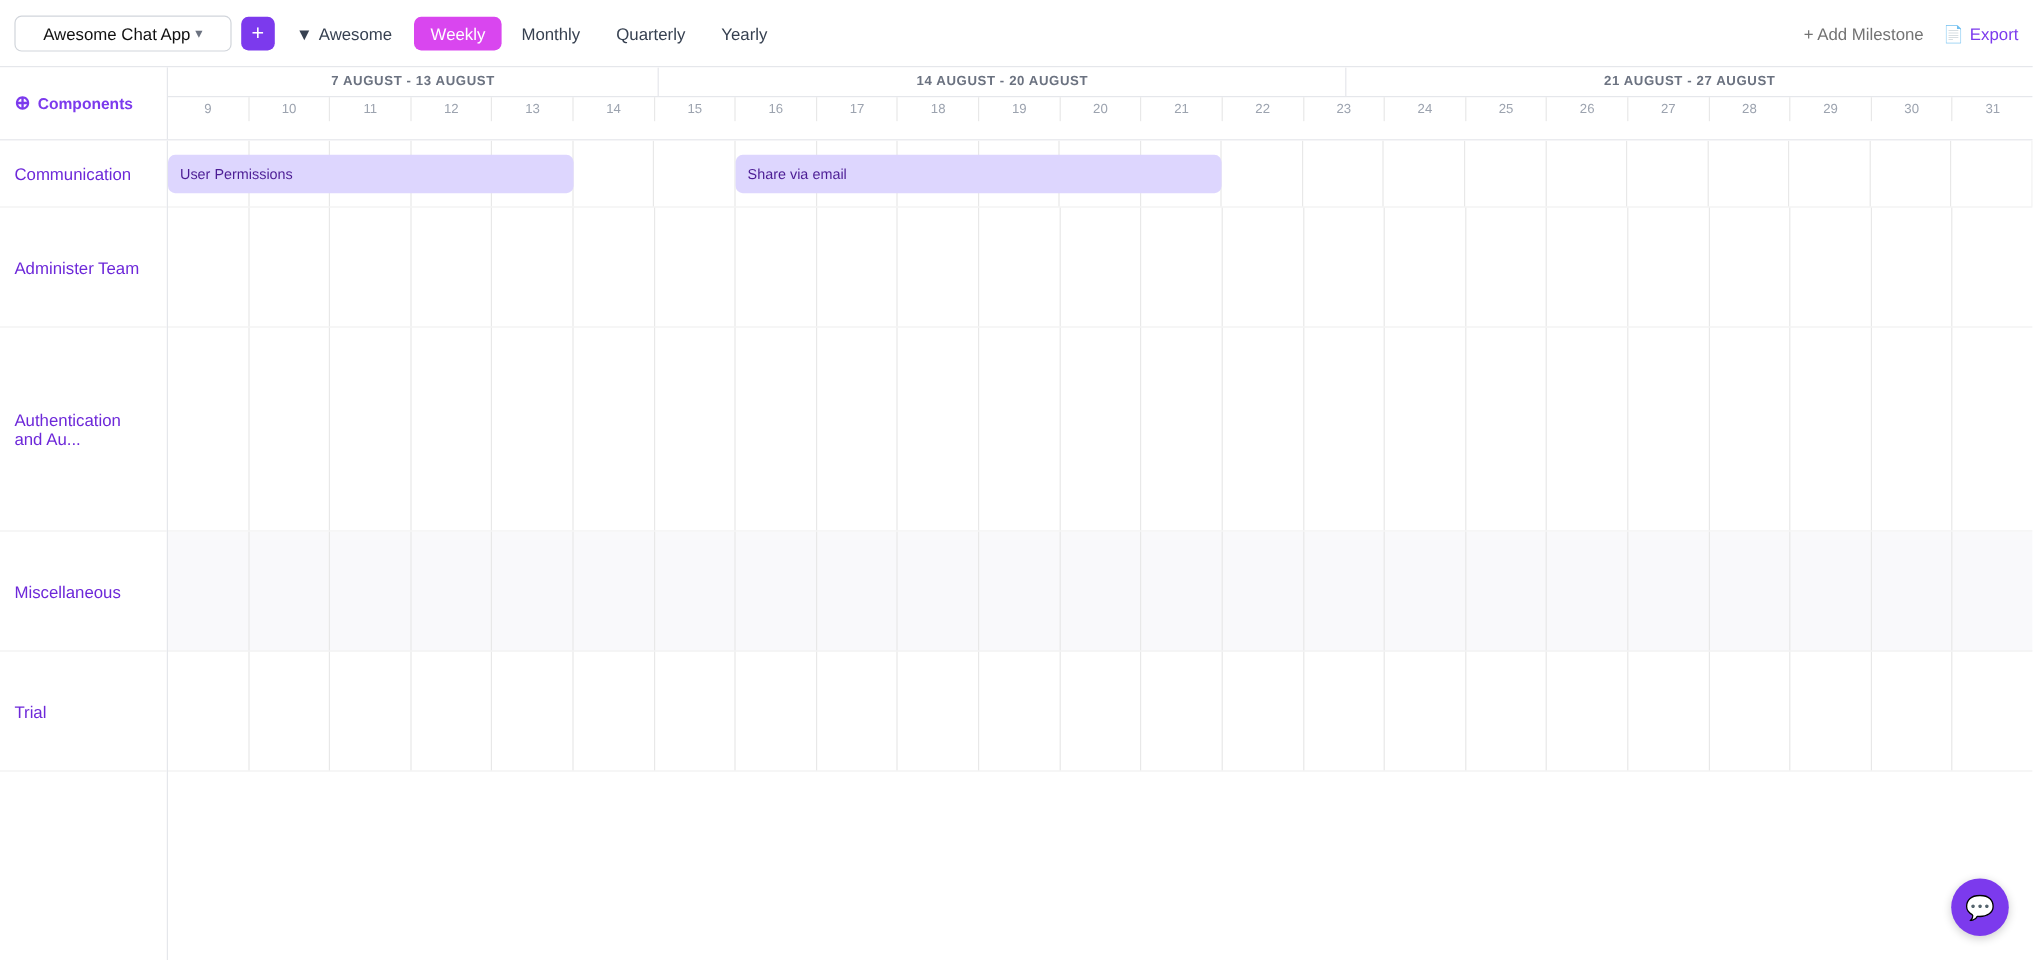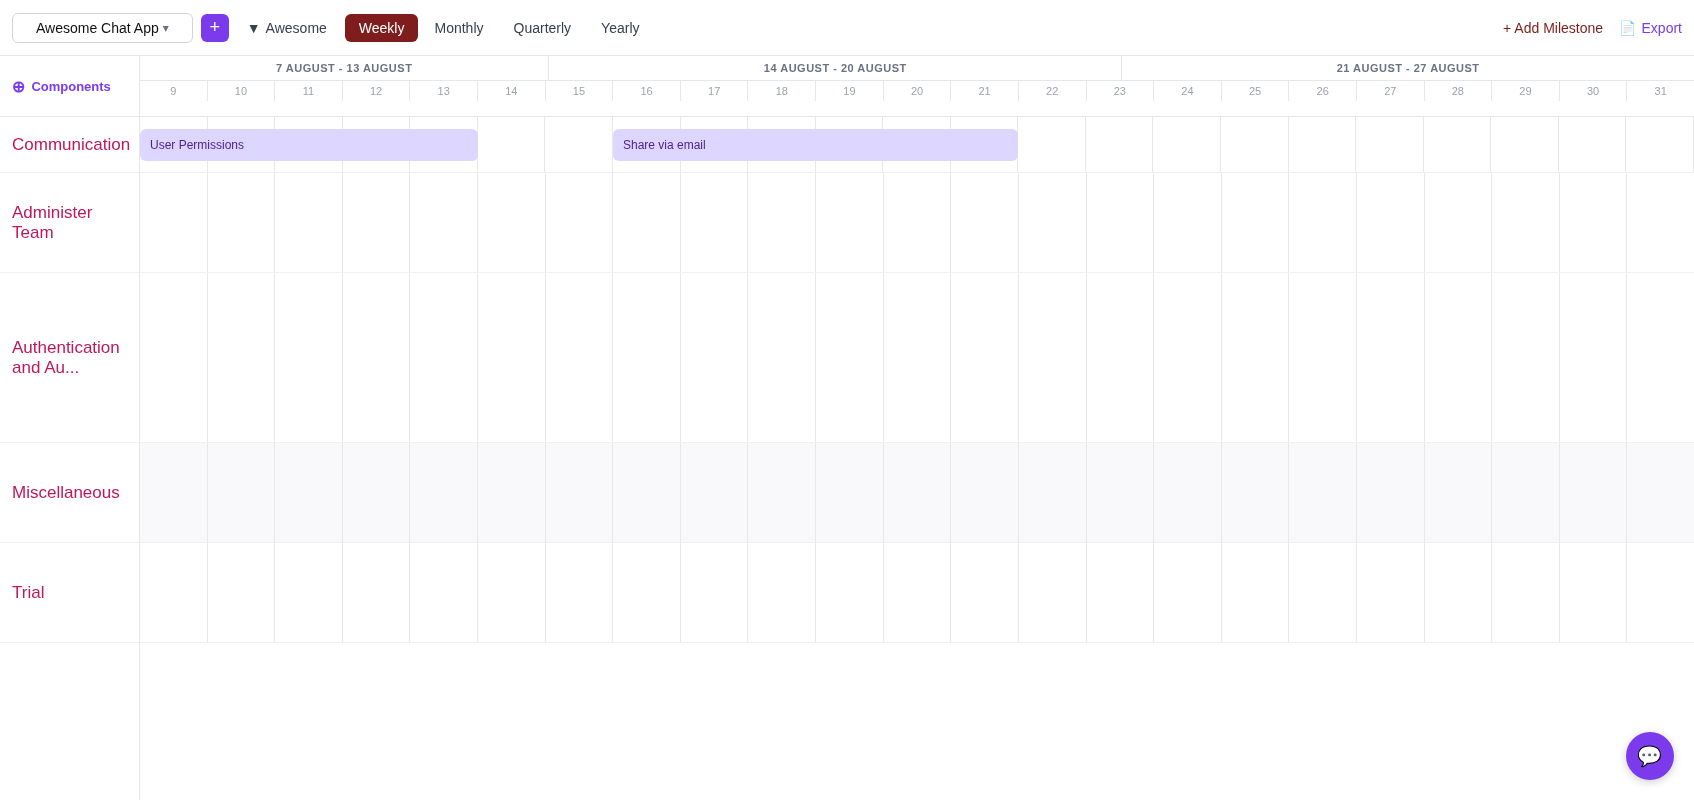--- a/index.html
+++ b/index.html
@@ -63,34 +63,34 @@
       padding: 6px 14px;
       border-radius: 6px;
       font-size: 14px;
       cursor: pointer;
       border: none;
       background: none;
       color: #374151;
       font-weight: 500;
     }
     .view-tab.active {
-      background: #7f1d1d;
+      background: #d946ef;
       color: white;
     }
     .header-right {
       margin-left: auto;
       display: flex;
       align-items: center;
       gap: 16px;
     }
     .add-milestone-btn {
       display: flex;
       align-items: center;
       gap: 5px;
-      color: #7f1d1d;
+      color: #737373;
       font-size: 14px;
       font-weight: 500;
       cursor: pointer;
       border: none;
       background: none;
     }
     .export-btn {
       display: flex;
       align-items: center;
       gap: 5px;
@@ -167,22 +167,22 @@
     }
     .row-labels {
       width: 140px;
       min-width: 140px;
       border-right: 1px solid #e5e7eb;
     }
     .row-label {
       display: flex;
       align-items: center;
       padding: 0 12px;
-      font-size: 17px;
-      color: #be185d;
+      font-size: 14px;
+      color: #6d28d9;
       border-bottom: 1px solid #f0f0f0;
     }
     .gantt-rows {
       flex: 1;
       overflow: hidden;
     }
     .gantt-row {
       display: flex;
       border-bottom: 1px solid #f0f0f0;
       position: relative;

